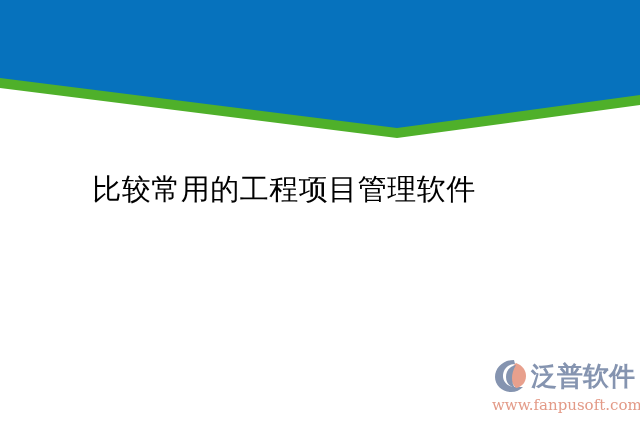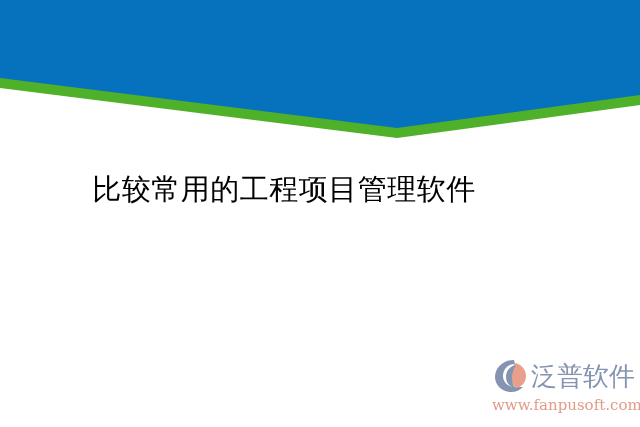--- a/index.html
+++ b/index.html
@@ -73,21 +73,21 @@
   }
   .logo-mark svg {
     display: block;
     width: 38px;
     height: 38px;
   }
   .logo-word {
     font-family: "DejaVu Sans", "Liberation Sans", sans-serif;
     font-size: 26px;
     line-height: 30px;
-    font-weight: 400;
+    font-weight: 700;
     color: #8594b0;
     letter-spacing: 0px;
     margin-left: 1px;
     white-space: nowrap;
   }
   .logo-url {
     font-family: "DejaVu Serif", "Liberation Serif", serif;
     font-size: 15px;
     line-height: 18px;
     color: #e39a87;

